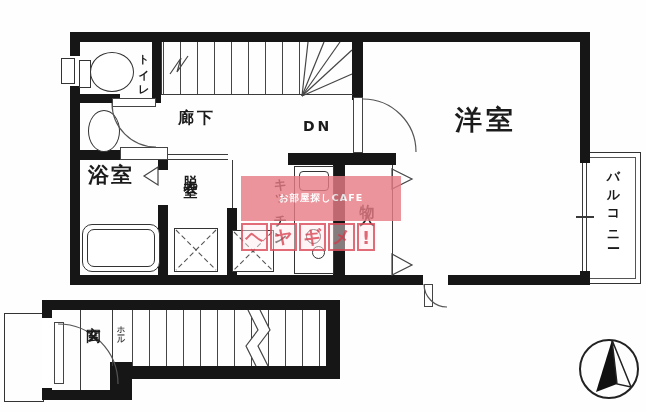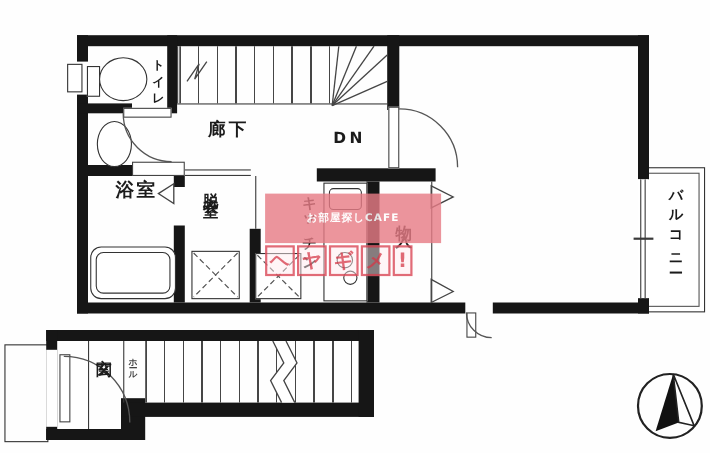--- a/index.html
+++ b/index.html
@@ -130,24 +130,25 @@
     <path d="M 260 310 L 270 330 L 258 346 L 268 366" fill="none" stroke="#454545" stroke-width="1.2"></path>
 
     <g>
       <circle cx="609" cy="369" r="29" fill="none" stroke="#222" stroke-width="2"></circle>
       <polygon points="612,340 596,392 617,384" fill="#111"></polygon>
       <polygon points="612,340 631,387 617,384" fill="none" stroke="#222" stroke-width="1.5"></polygon>
     </g>
   </svg>
 
   <div class="lbl v" style="left:135px;top:46px;font-size:11px;letter-spacing:3px;">トイレ</div>
-  <div class="lbl" style="left:189px;top:108px;font-size:16px;letter-spacing:3px;">廊下</div>
+  <div class="lbl" style="left:178px;top:108px;font-size:16px;letter-spacing:3px;">廊下</div>
   <div class="lbl" style="left:303px;top:100px;font-size:14px;letter-spacing:3px;margin-top:18px;">DN</div>
+  <div class="room-title" style="left:420px;top:102px;width:132px;font-size:27px;">洋室</div>
   <div class="lbl v" style="left:604px;top:162px;font-size:13px;letter-spacing:5px;font-weight:600;">バルコニー</div>
-  <div class="lbl" style="left:105px;top:161px;font-size:17px;letter-spacing:2px;">浴室</div>
+  <div class="lbl" style="left:88px;top:161px;font-size:21px;letter-spacing:2px;">浴室</div>
   <div class="lbl v" style="left:182px;top:164px;font-size:14px;letter-spacing:4px;">脱衣室</div>
   <div class="lbl v" style="left:271px;top:170px;font-size:13px;letter-spacing:3px;">キッチン</div>
   <div class="lbl v" style="left:357px;top:192px;font-size:15px;letter-spacing:6px;">物入</div>
   <div class="lbl v" style="left:85px;top:315px;font-size:14px;letter-spacing:3px;">玄関</div>
   <div class="lbl v" style="left:114px;top:320px;font-size:8px;color:#444;letter-spacing:1px;">ホール</div>
 
   <div class="wm">
     <div class="wm-bar">お部屋探しCAFE</div>
     <div class="wm-row">
       <span class="wm-box">ヘ</span>

